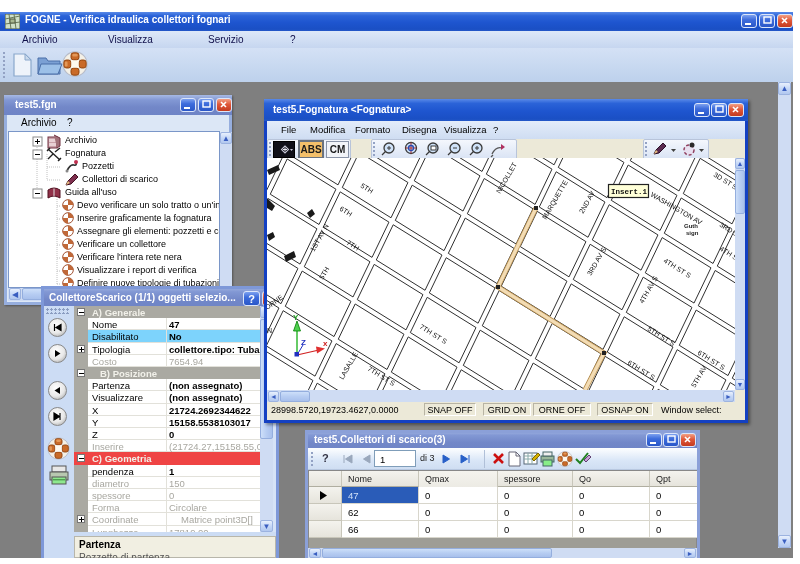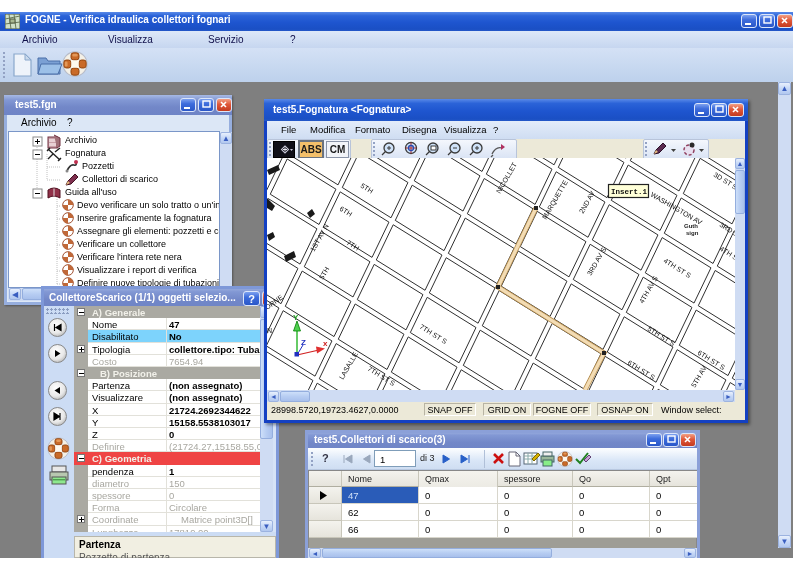--- a/index.html
+++ b/index.html
@@ -550,21 +550,21 @@
     <div class="sb-track" style="left:0px; top:288px; width:468px; height:12px;"></div>
     <div class="sb-btn" style="left:1px; top:289px; width:11px; height:11px; line-height:10px; font-size:7px;">◄</div>
     <div class="sb-btn" style="left:456px; top:289px; width:11px; height:11px; line-height:10px; font-size:7px;">►</div>
     <div class="sb-thumb h" style="left:13px; top:289px; width:30px; height:11px;"></div>
 
     <div class="abs" style="left:0; top:300px; width:478px; height:18px; background:#ece9d8;
          font-size:9px; color:#000;">
       <span class="abs" style="left:4px; top:3px;">28998.5720,19723.4627,0.0000</span>
       <span class="abs" style="left:157px; top:1px; width:52px; height:13px; border:1px solid; border-color:#b8b4a4 #fff #fff #b8b4a4; text-align:center; padding-top:1px;">SNAP OFF</span>
       <span class="abs" style="left:216px; top:1px; width:48px; height:13px; border:1px solid; border-color:#b8b4a4 #fff #fff #b8b4a4; text-align:center; padding-top:1px;">GRID ON</span>
-      <span class="abs" style="left:266px; top:1px; width:58px; height:13px; border:1px solid; border-color:#b8b4a4 #fff #fff #b8b4a4; text-align:center; padding-top:1px;">FOGNE OFF</span>
+      <span class="abs" style="left:266px; top:1px; width:58px; height:13px; border:1px solid; border-color:#b8b4a4 #fff #fff #b8b4a4; text-align:center; padding-top:1px;">ORNE OFF</span>
       <span class="abs" style="left:330px; top:1px; width:56px; height:13px; border:1px solid; border-color:#b8b4a4 #fff #fff #b8b4a4; text-align:center; padding-top:1px;">OSNAP ON</span>
       <span class="abs" style="left:394px; top:3px;">Window select:</span>
     </div>
   </div>
 
   <div class="abs" id="propwin" style="z-index:2; left:41px; top:286px; width:238px; height:272px; overflow:hidden;
        background:#d6e3f7; border:3px solid #7e98d8; border-bottom:none;">
     <div class="titlebar tb-inactive" style="left:-3px; top:-3px; width:238px; height:23px;">
       <span class="abs" style="left:8px; top:6px;">CollettoreScarico (1/1) oggetti selezio...</span>
       <span class="winbtn" style="left:202px; top:5px; width:17px; height:15px; text-align:center; font-size:11px; line-height:14px;">?</span>
@@ -643,21 +643,21 @@
             <span class="abs" style="left:92px; top:0; width:1px; height:12px; background:#e2e1da;"></span>
           </div>
 <div class="abs" style="left:0; top:122px; width:186px; height:12px; background:#fff; border-bottom:1px solid #e2e1da;">
             <span class="abs" style="left:0; top:0; width:14px; height:12px; background:#aaa9a2;"></span>
             <span class="abs" style="left:18px; top:0.5px; color:#000; white-space:nowrap;">Z</span>
             <span class="abs" style="left:95px; top:0.5px; color:#000; font-weight:bold; white-space:nowrap;">0</span>
             <span class="abs" style="left:92px; top:0; width:1px; height:12px; background:#e2e1da;"></span>
           </div>
 <div class="abs" style="left:0; top:134px; width:186px; height:12px; background:#fff; border-bottom:1px solid #e2e1da;">
             <span class="abs" style="left:0; top:0; width:14px; height:12px; background:#aaa9a2;"></span>
-            <span class="abs" style="left:18px; top:0.5px; color:#a8a7a0; white-space:nowrap;">Definire</span>
+            <span class="abs" style="left:18px; top:0.5px; color:#a8a7a0; white-space:nowrap;">Inserire</span>
             <span class="abs" style="left:95px; top:0.5px; color:#a8a7a0; font-weight:normal; white-space:nowrap;">(21724.27,15158.55,0.00</span>
             <span class="abs" style="left:92px; top:0; width:1px; height:12px; background:#e2e1da;"></span>
           </div>
 <div class="abs" style="left:0; top:146px; width:186px; height:13px; background:#ef4444;">
             <span class="abs" style="left:2.5px; top:2px; width:8px; height:8px; background:#fff; border:1px solid #777;"></span>
             <svg class="abs" style="left:2.5px; top:2px;" width="9" height="9">
               <path d="M2 4.5 h5" stroke="#000"></path>
             </svg>
             <span class="abs" style="left:18px; top:0.5px; font-weight:bold; color:#f2f1ea;">C) Geometria</span>
           </div>

